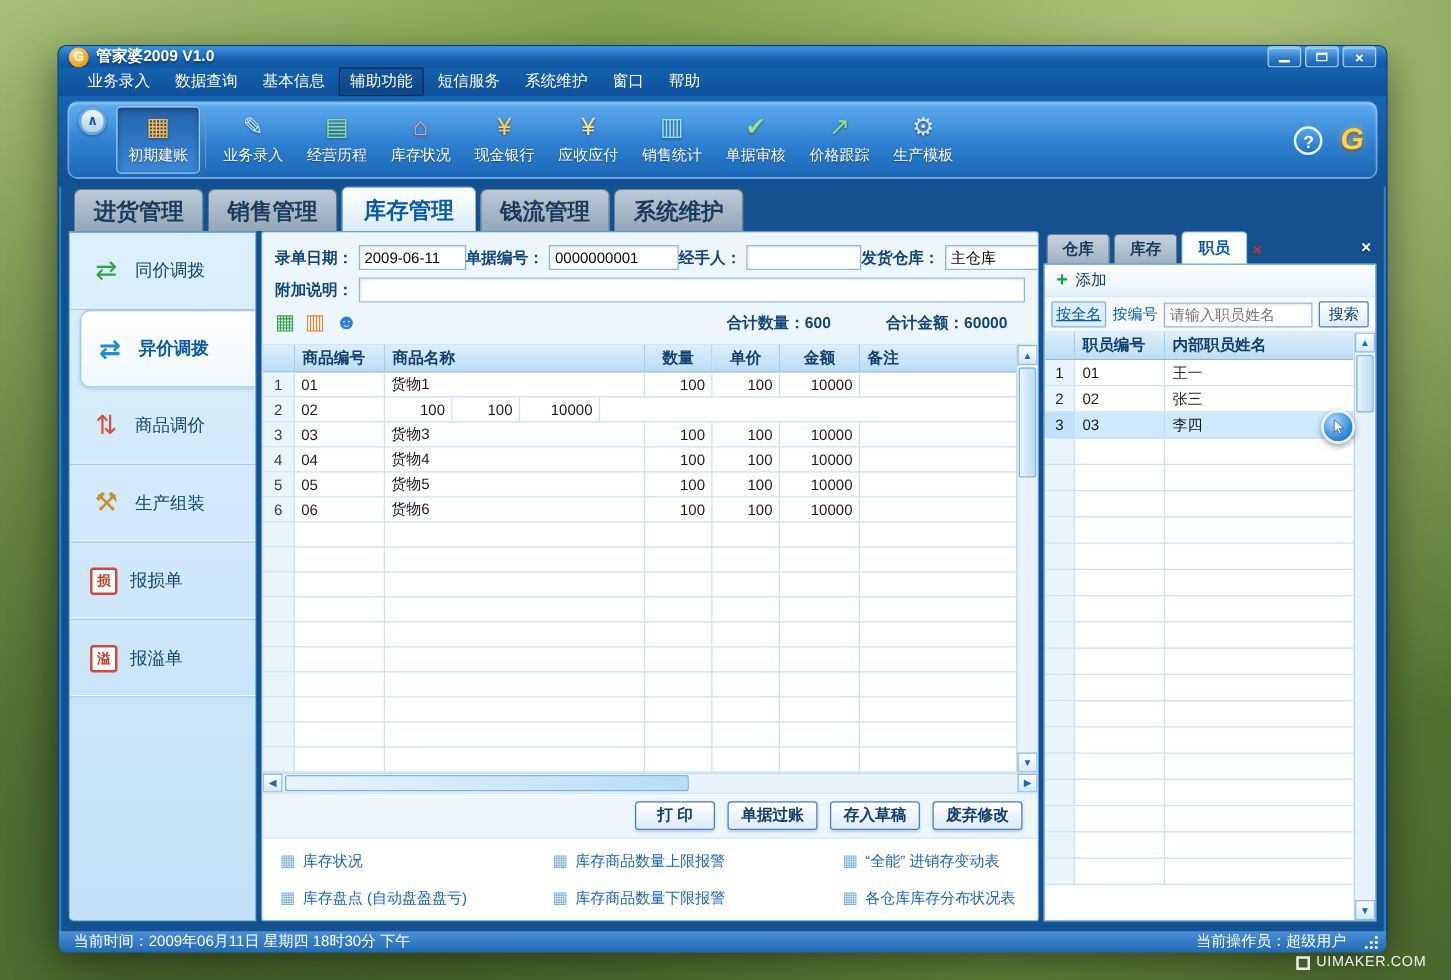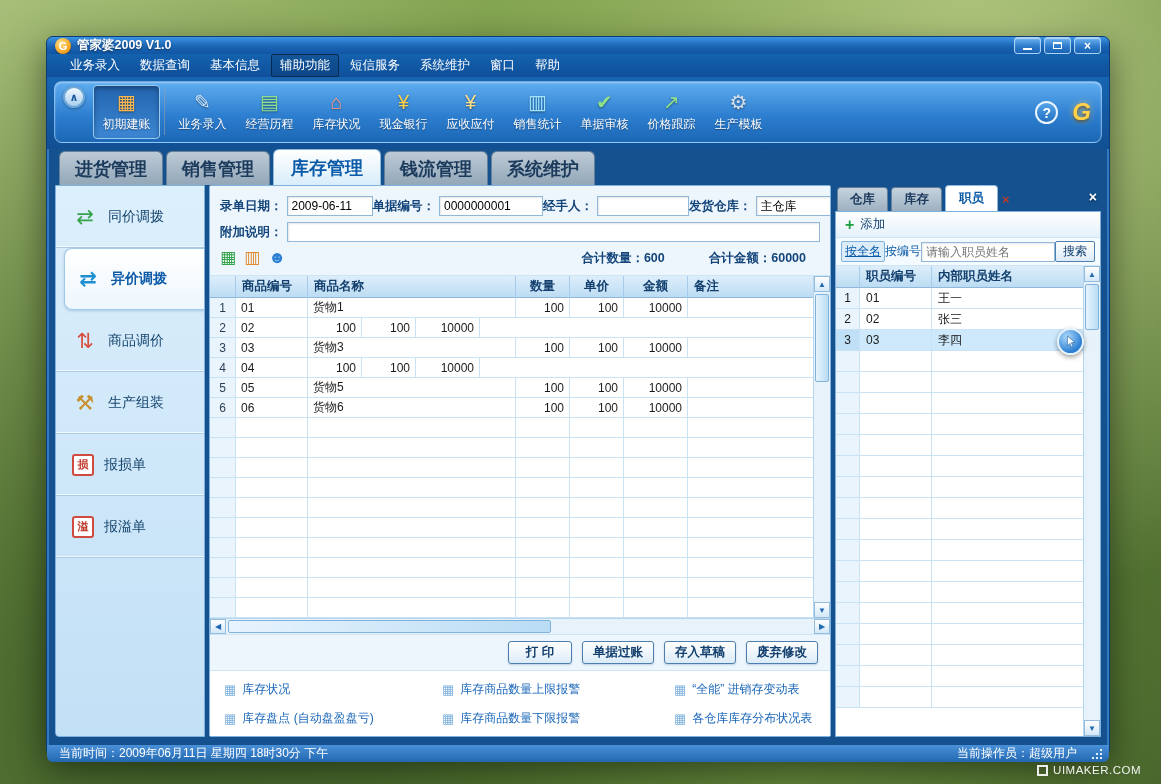--- a/index.html
+++ b/index.html
@@ -162,21 +162,21 @@
   .rp-tab.active { background:#fff; color:#0a5aa8; padding:4px 13px; border-color:#8fb8da;margin-top:35px; }
   .rp-tab-close { color:#c0392b; font-weight:bold; font-size:13px; cursor:pointer; margin:0 2px 4px 1px; }
   .rp-spacer { flex:1; }
   .rp-panel-close { color:#fff; font-weight:bold; font-size:14px; cursor:pointer; margin-bottom:6px; text-shadow:0 1px 2px rgba(0,0,0,.5); }
   .rp-panel { flex:1; background:#fff; border:1px solid #7fb2dd; display:flex; flex-direction:column; position:relative; overflow:hidden; }
   .add-row { height:26px; background:linear-gradient(#ffffff,#e4f1fb); border-bottom:1px solid #cfe4f4;
     display:flex; align-items:center; gap:6px; padding-left:9px; cursor:pointer; }
   .add-plus { color:#1f9e3f; font-size:16px; font-weight:bold; line-height:16px; }
   .add-label { font-size:12.5px; color:#123f6d; }
   .search-row { height:28px; background:#f4fafe; border-bottom:1px solid #cfe4f4;
-    display:flex; align-items:center; gap:0; padding:0 5px; }
+    display:flex; align-items:center; gap:5px; padding:0 5px; }
   .filter-link { font-size:12px; color:#0a5aa8; cursor:pointer; white-space:nowrap; }
   .filter-link.on { text-decoration:underline; border:1px solid #7fb2dd; background:#dcecf9; padding:1px 3px; border-radius:2px; }
   .search-row .f-input { flex:1; min-width:40px; }
   .search-btn { height:21px; padding:0 7px; border:1px solid #4d7fae; border-radius:2px;
     background:linear-gradient(#ffffff,#dcebf8); color:#123f6d; font-size:12px; cursor:pointer; font-family:inherit; }
   .staff-wrap { flex:1; display:flex; overflow:hidden;justify-content:space-between; }
   .staff-grid { flex:1; display:flex; flex-direction:column; overflow:hidden; }
   .st-row { display:flex; height:21px; }
   .st-row .cell { border-right:1px solid #c9e2f4; border-bottom:1px solid #c9e2f4;
     font-size:12px; color:#1a1a1a; display:flex; align-items:center; padding:0 6px; overflow:hidden; }
@@ -403,20 +403,21 @@
                 <div class="cell c-code">03</div>
                 <div class="cell c-name">货物3</div>
                 <div class="cell c-qty num">100</div>
                 <div class="cell c-price num">100</div>
                 <div class="cell c-amt num">10000</div>
                 <div class="cell c-note"></div>
               </div>
               <div class="g-row">
                 <div class="cell c-no">4</div>
                 <div class="cell c-code">04</div>
+                <div class="cell c-name">货物4</div>
                 <div class="cell c-qty num">100</div>
                 <div class="cell c-price num">100</div>
                 <div class="cell c-amt num">10000</div>
                 <div class="cell c-note"></div>
               </div>
               <div class="g-row">
                 <div class="cell c-no">5</div>
                 <div class="cell c-code">05</div>
                 <div class="cell c-name">货物5</div>
                 <div class="cell c-qty num">100</div>

